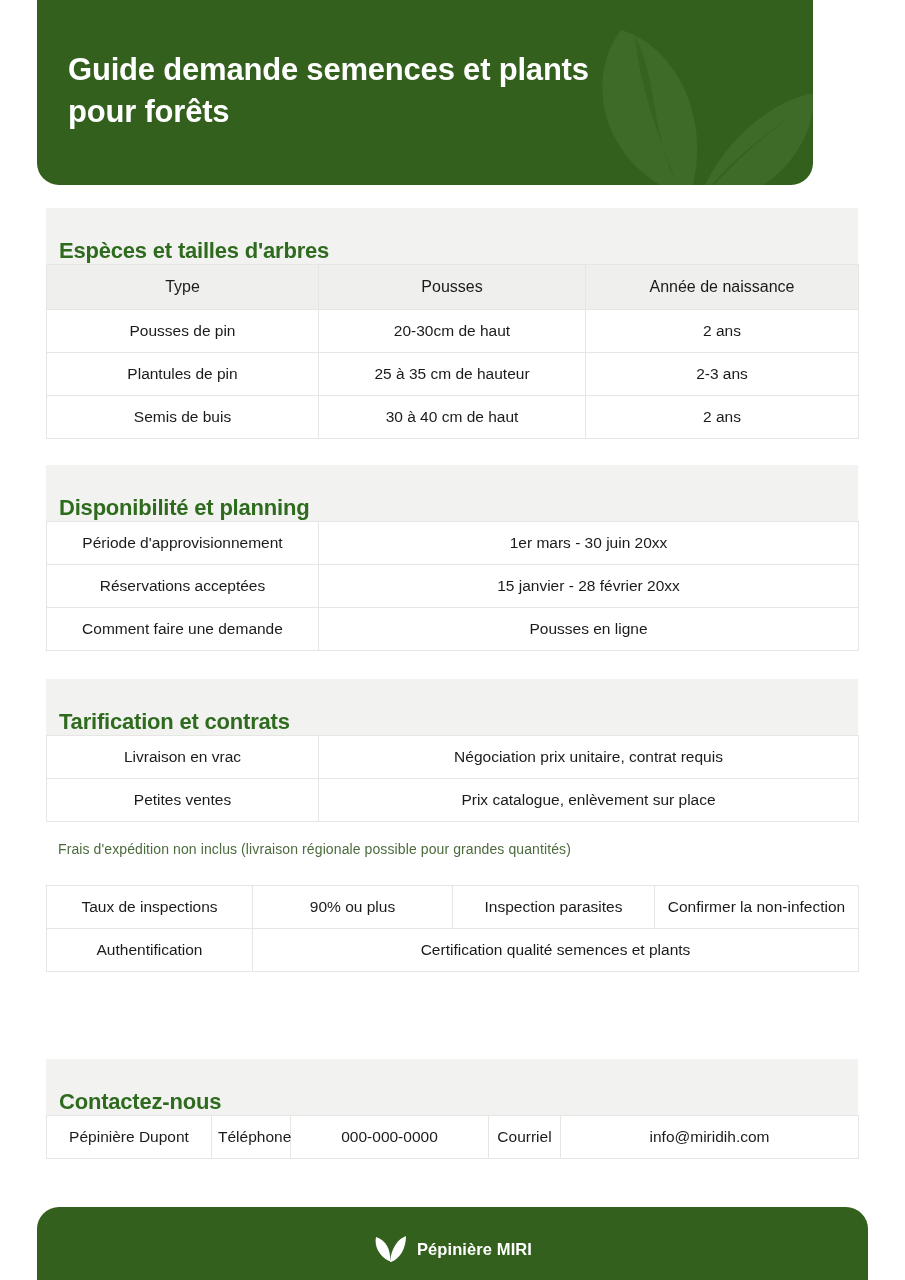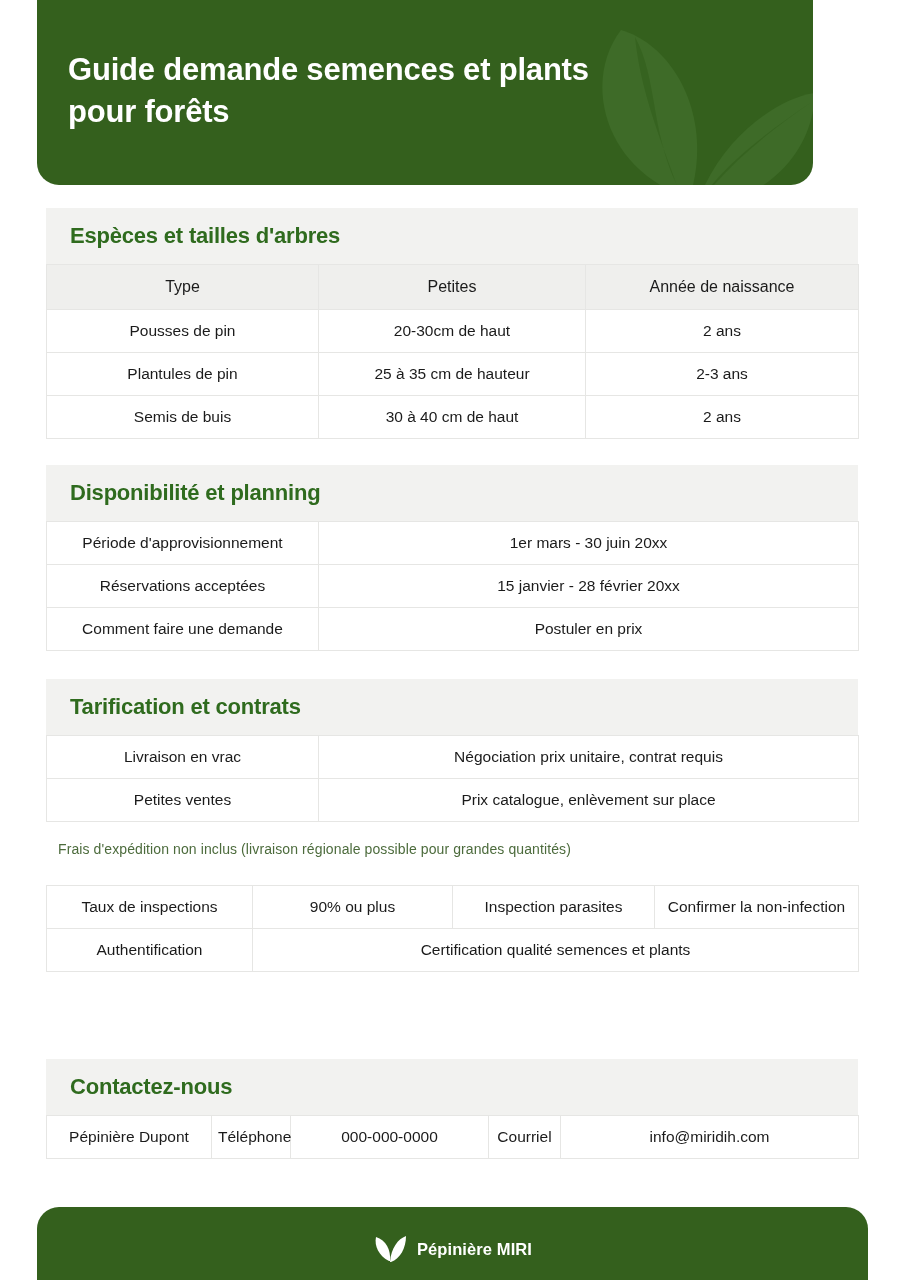--- a/index.html
+++ b/index.html
@@ -58,22 +58,22 @@
   
   .section {
     position: absolute;
     left: 46px;
     width: 812px;
   }
   .section-band {
     background: #f2f2f0;
     height: 56px;
     display: flex;
-    align-items: center;
-    padding-left: 24px;
+    align-items: flex-end;
+    padding-left: 13px;
     box-sizing: border-box;
   }
   .section-title {
     color: #2f6b1e;
     font-size: 22px;
     font-weight: bold;
     letter-spacing: -0.2px;
   }
 
   
@@ -174,21 +174,21 @@
     </div>
     <table class="grid">
       <colgroup>
           <col style="width:272px">
           <col style="width:267px">
           <col style="width:273px">
         </colgroup>
       <tbody>
           <tr>
         <th>Type</th>
-        <th>Petites</th>
+        <th>Pousses</th>
         <th>Année de naissance</th>
       </tr>
       <tr>
         <td>Pousses de pin</td>
         <td>20-30cm de haut</td>
         <td>2 ans</td>
       </tr>
       <tr>
         <td>Plantules de pin</td>
         <td>25 à 35 cm de hauteur</td>
@@ -216,21 +216,21 @@
           <tr>
         <td class="lab">Période d'approvisionnement</td>
         <td>1er mars - 30 juin 20xx</td>
       </tr>
       <tr>
         <td class="lab">Réservations acceptées</td>
         <td>15 janvier - 28 février 20xx</td>
       </tr>
       <tr>
         <td class="lab">Comment faire une demande</td>
-        <td>Postuler en prix</td>
+        <td>Pousses en ligne</td>
       </tr>
     </tbody>
       </table>
   </div>
 
   <div class="section" style="top:679px;">
     <div class="section-band">
       <span class="section-title">Tarification et contrats</span>
     </div>
     <table class="grid">

